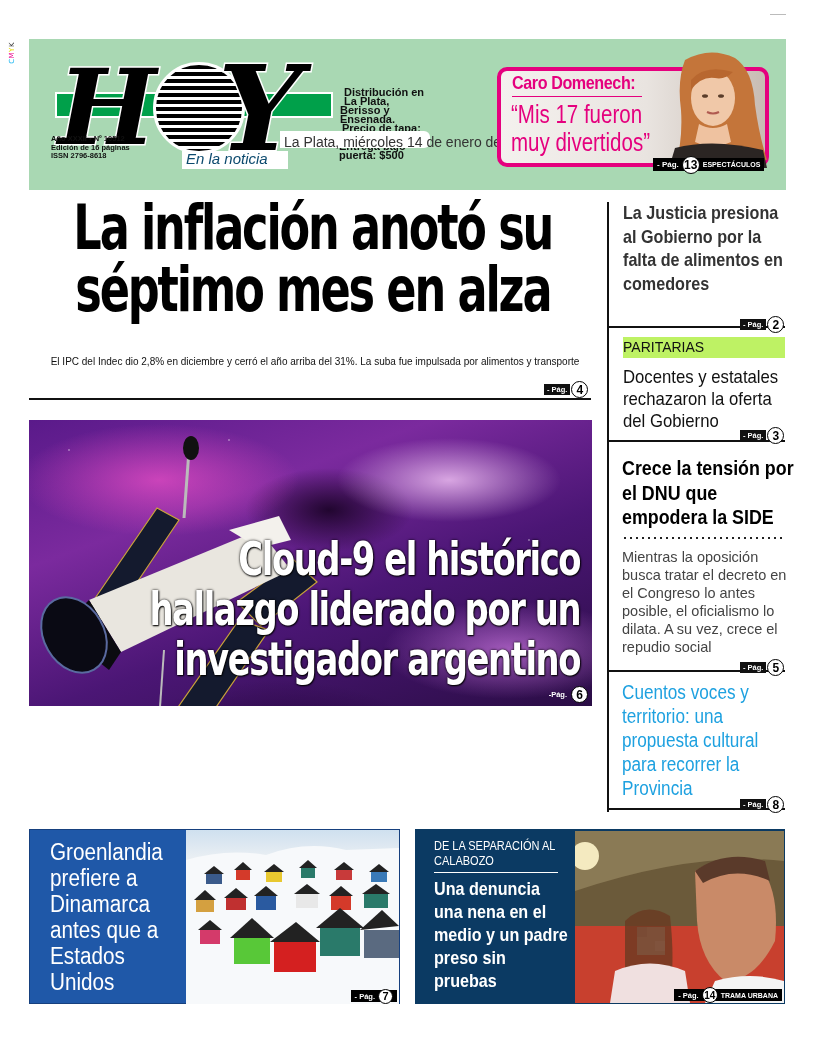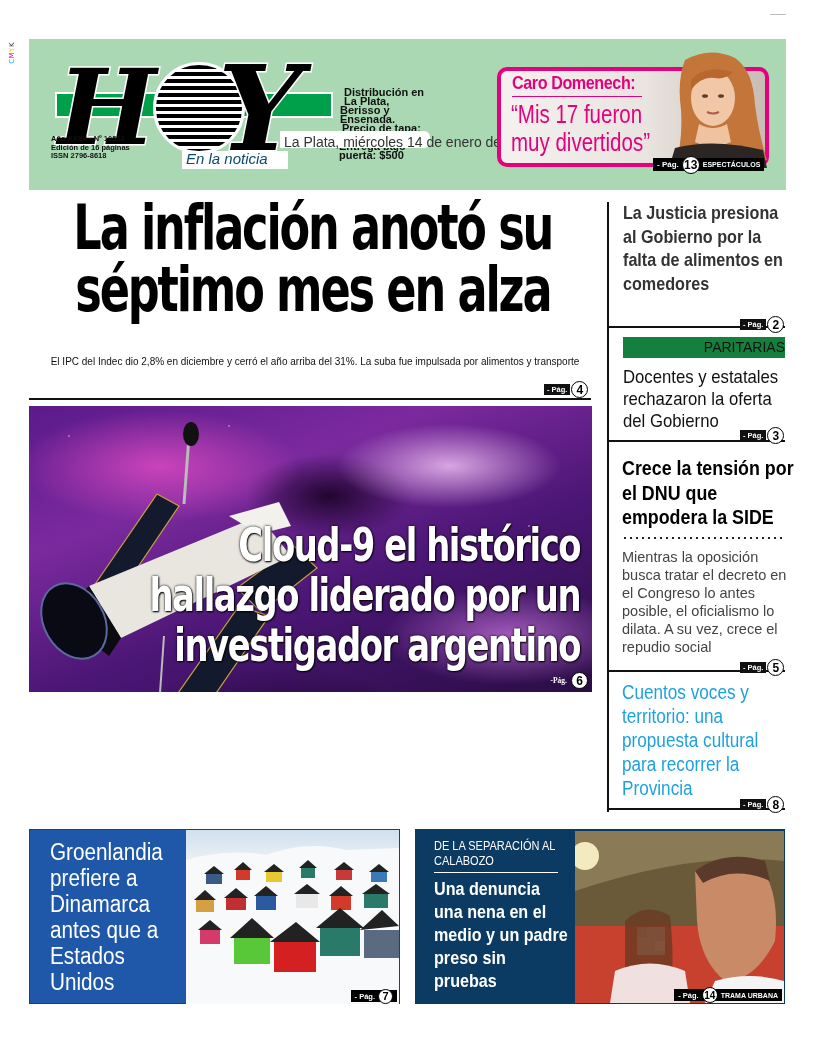--- a/index.html
+++ b/index.html
@@ -38,37 +38,37 @@
   .promo-tag .pag-circle { width: 18px; height: 18px; margin: -3px 0; }
 
   
   .headline { left: 32px; top: 197px; width: 560px; font-family: "DejaVu Sans", sans-serif; font-weight: bold; font-size: 62px; line-height: 62px; letter-spacing: -3px; color: #000; text-align: center; transform: scaleX(0.72); transform-origin: left top; width: 780px; }
   .subhead { left: 30px; top: 352px; width: 570px; font-size: 10px; line-height: 19px; text-align: center; color: #111; }
   .rule-h { height: 1.5px; background: #111; }
   .pag { display: flex; align-items: center; gap: 1px; }
   .pag-label { background: #111; color: #fff; font-size: 7.5px; font-weight: bold; padding: 1px 3px; line-height: 9px; }
 
   
-  .hero { left: 29px; top: 406px; width: 563px; height: 286px; overflow: hidden;
+  .hero { left: 29px; top: 420px; width: 563px; height: 286px; overflow: hidden;
     background:
       radial-gradient(ellipse 160px 60px at 420px 60px, rgba(255,210,255,0.75), transparent 70%),
       radial-gradient(ellipse 200px 80px at 130px 60px, rgba(240,80,200,0.7), transparent 70%),
       radial-gradient(ellipse 180px 70px at 480px 230px, rgba(220,130,240,0.65), transparent 70%),
       radial-gradient(ellipse 120px 60px at 300px 90px, rgba(20,0,30,0.85), transparent 70%),
       radial-gradient(ellipse 220px 100px at 250px 330px, rgba(30,0,50,0.7), transparent 70%),
       linear-gradient(160deg, #5a1a8a 0%, #7b2a9e 30%, #4b1675 60%, #2a0d45 100%); }
   .hero-title { right: 12px; bottom: 22px; text-align: right; font-family: "DejaVu Sans", sans-serif; font-weight: bold; font-size: 47px; line-height: 50px; color: #fff; letter-spacing: -2px; transform: scaleX(0.72); transform-origin: right bottom; white-space: nowrap; text-shadow: 0 0 3px #000, 1px 1px 2px #000; }
   .hero-pag { right: 4px; bottom: 3px; }
-  .hero-pag .pag-label { background: transparent; color: #fff; font-family: Liberation Serif, serif; }
+  .hero-pag .pag-label { background: transparent; color: #fff; }
   .hero-pag .pag-circle { background: #fff; color: #000; }
 
   
   .right-vline { left: 607px; top: 202px; width: 1.5px; height: 610px; background: #111; }
   .side1 { left: 623px; top: 201px; font-size: 19px; line-height: 23.5px; font-weight: bold; color: #333; transform: scaleX(0.85); transform-origin: left top; width: 190px; }
-  .side-sec { left: 623px; top: 337px; width: 162px; height: 21px; background: #15803d; font-size: 14px; text-align: right; line-height: 21px; color: #111; }
+  .side-sec { left: 623px; top: 337px; width: 162px; height: 21px; background: #bef264; font-size: 14px; text-align: left; line-height: 21px; color: #111; }
   .side2 { left: 623px; top: 366px; font-size: 19px; line-height: 22px; color: #111; transform: scaleX(0.88); transform-origin: left top; width: 190px; }
   .side3 { left: 622px; top: 456px; font-size: 21px; line-height: 24.5px; font-weight: bold; color: #000; transform: scaleX(0.85); transform-origin: left top; width: 205px; }
   .dots { left: 622px; top: 537px; width: 163px; height: 2px; background-image: radial-gradient(circle, #222 0.9px, transparent 1.1px); background-size: 6px 2px; }
   .side3-body { left: 622px; top: 548px; font-size: 14.5px; line-height: 18px; color: #444; width: 165px; }
   .side4 { left: 622px; top: 680px; font-size: 19.5px; line-height: 24px; color: #1ea1e0; transform: scaleX(0.88); transform-origin: left top; width: 190px; }
 
   
   .box-green { left: 29px; top: 829px; width: 371px; height: 175px; background: #1f58a8; border: 1px solid #16407e; }
   .green-title { left: 50px; top: 839px; font-size: 23px; line-height: 26px; color: #fff; transform: scaleX(0.9); transform-origin: left top; width: 150px; }
   .green-photo { left: 186px; top: 830px; width: 213px; height: 174px; overflow: hidden;

